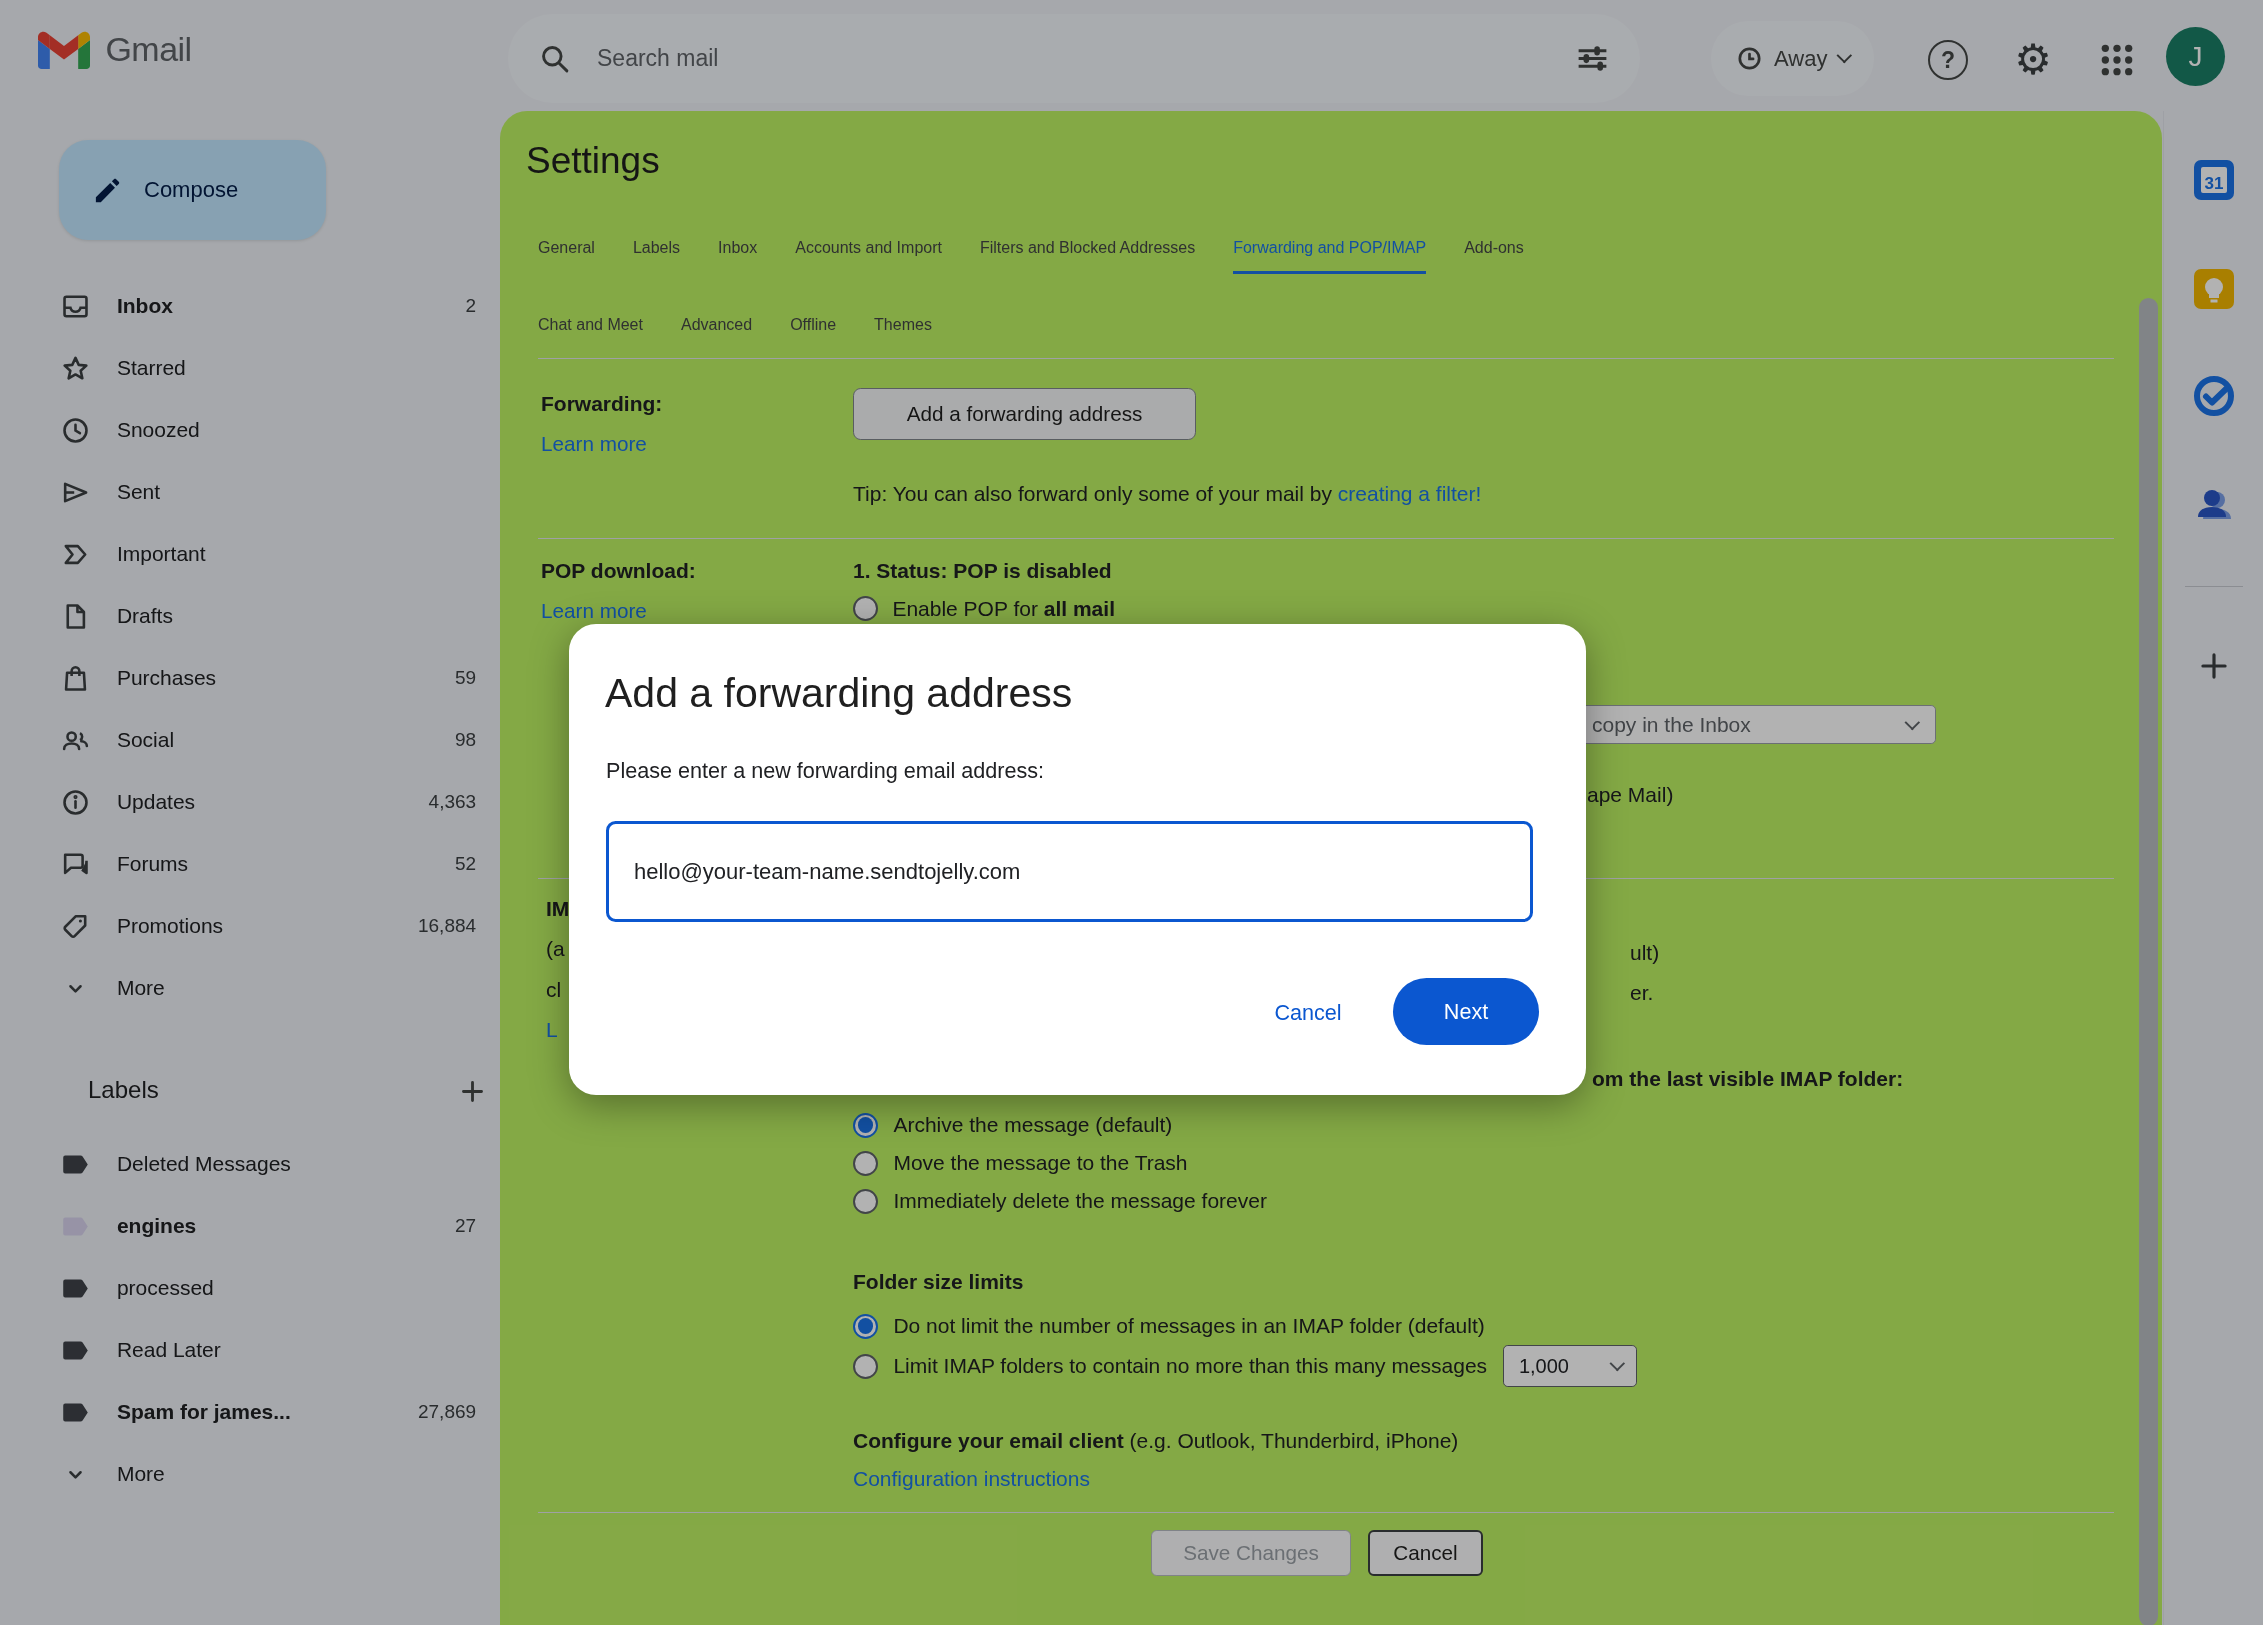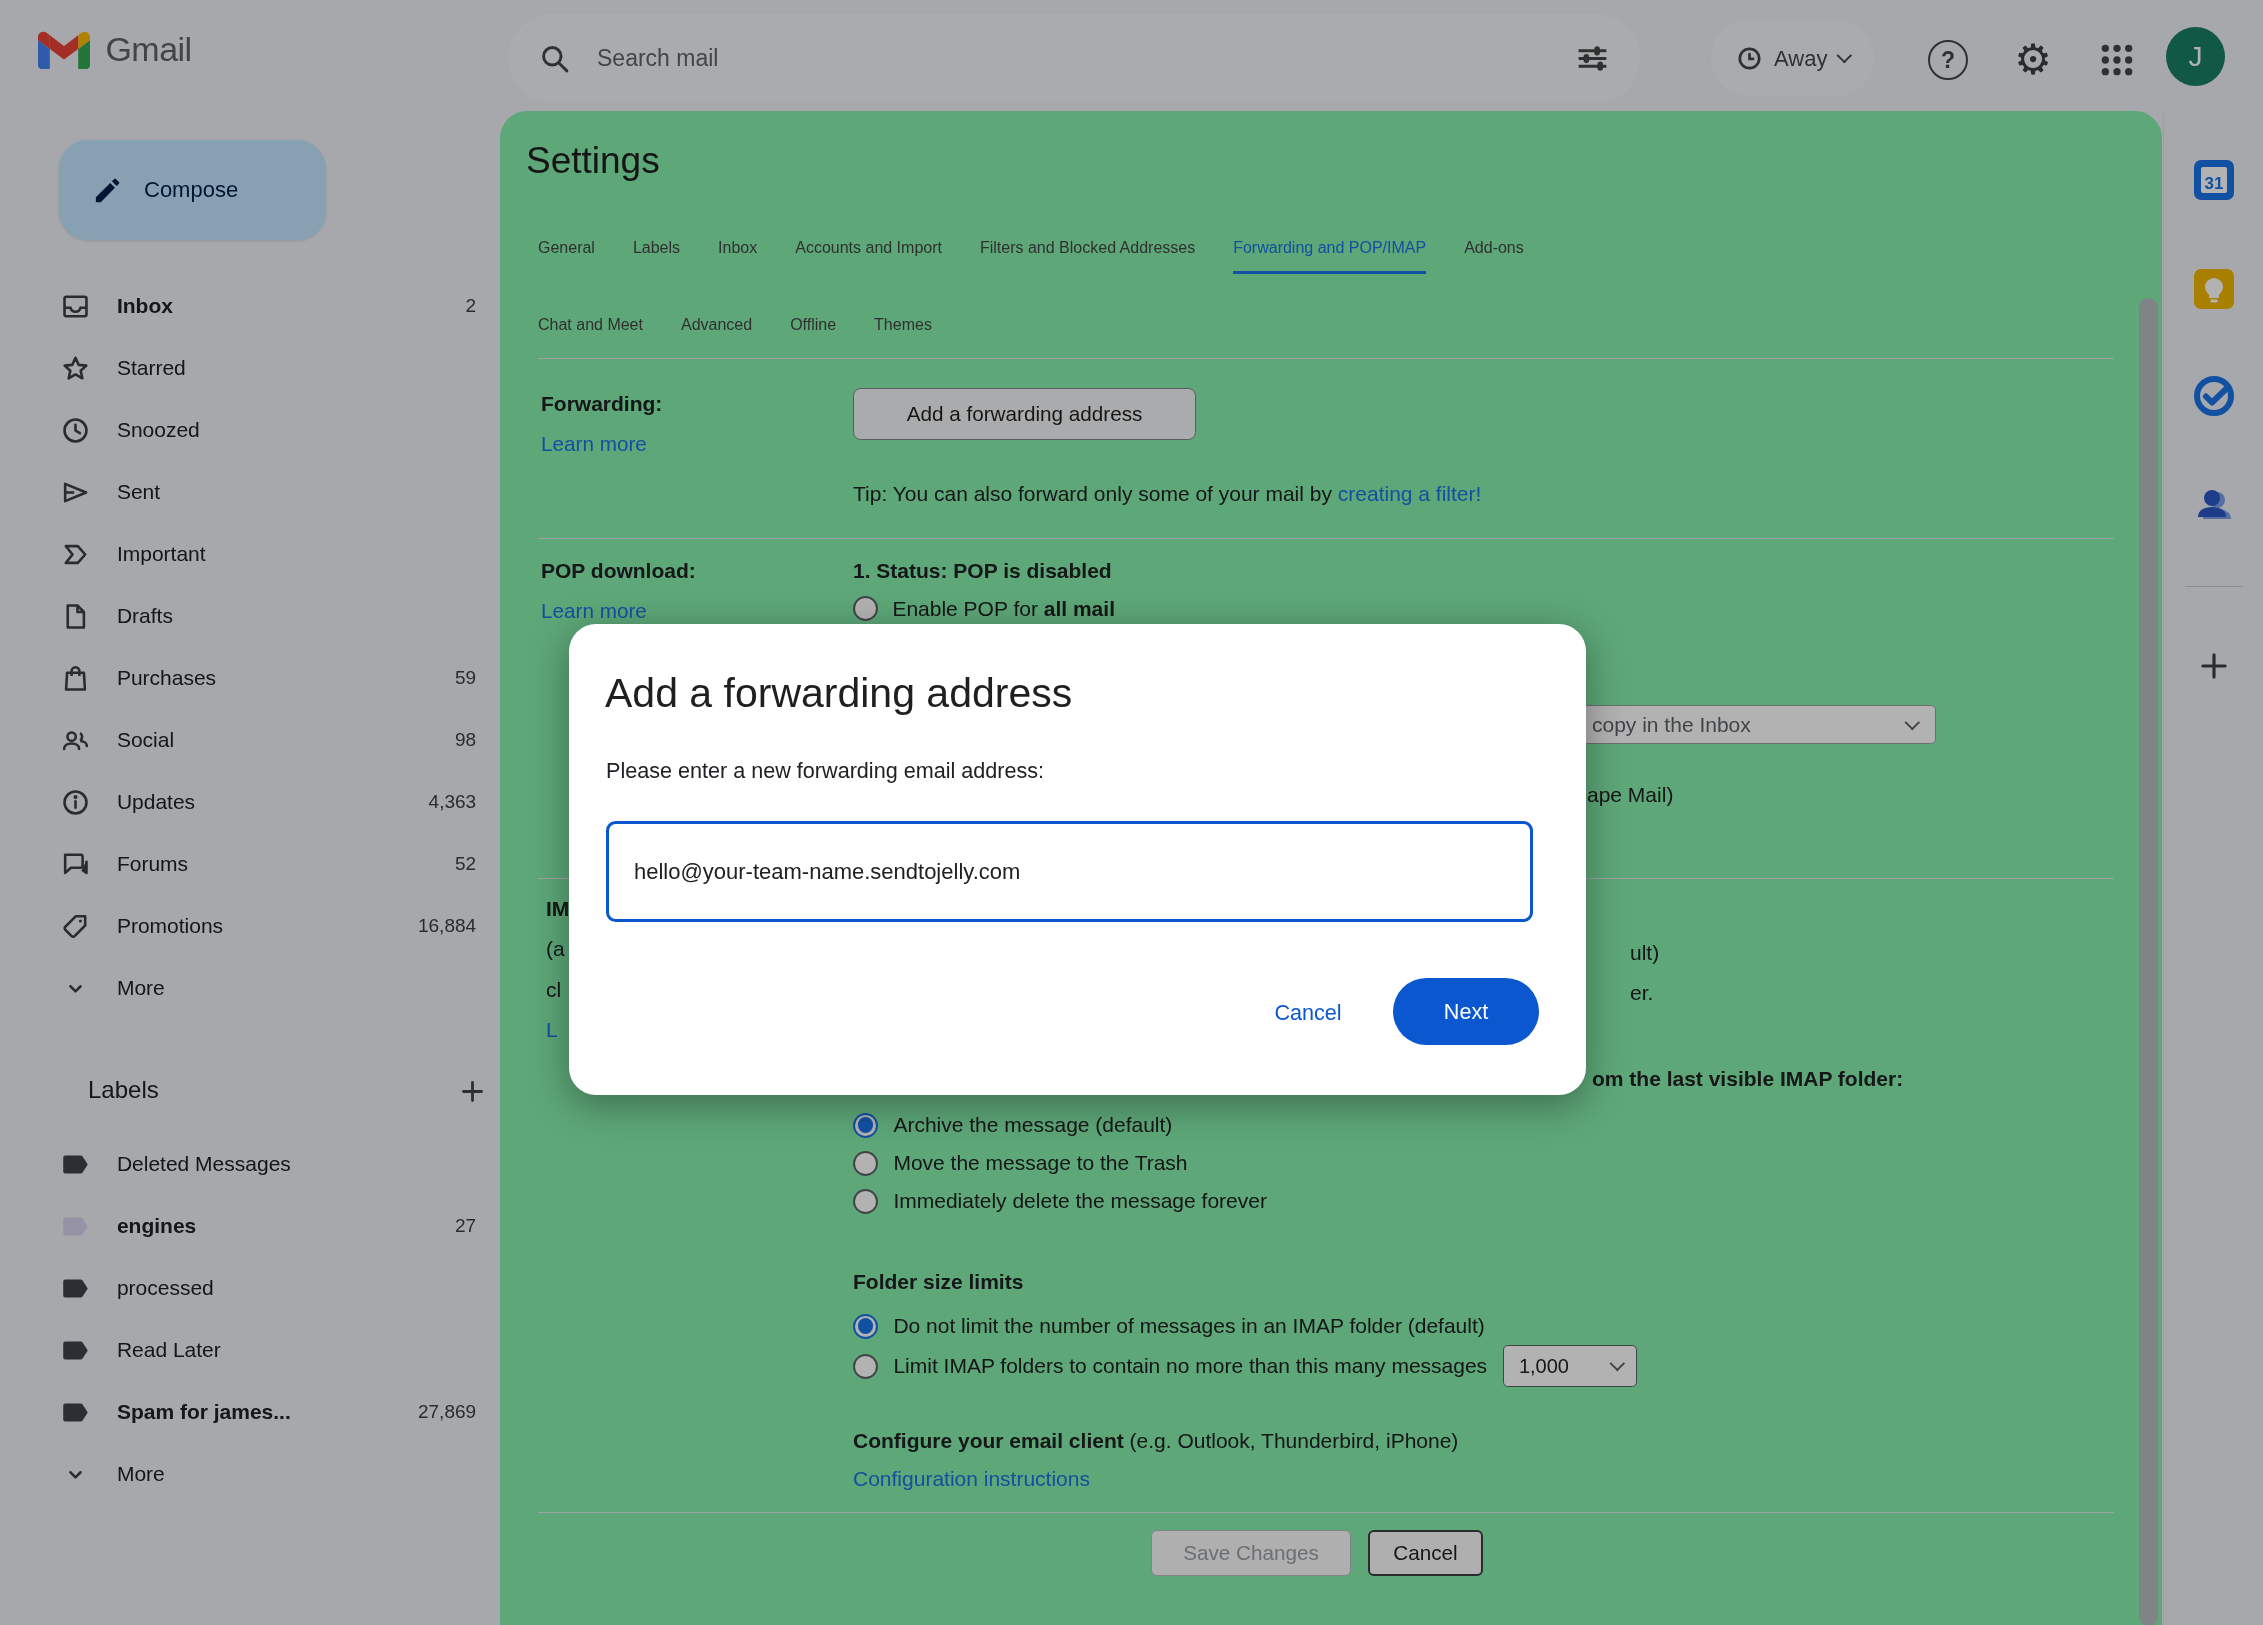--- a/index.html
+++ b/index.html
@@ -32,21 +32,21 @@
   .sic { width:56px; min-width:56px; display:flex; justify-content:center; align-items:center; color:#3c4043; }
   .slabel { font-size:21px; color:#202124; flex:1; margin-left:13.4px; white-space:nowrap; }
   .slabel.b, .lname.b { font-weight:700; }
   .scount { font-size:19px; color:#3c4043; margin-right:13.4px; }
   .labels-head { position:absolute; left:52px; top:965px; font-size:24px; color:#202124; }
   .labels-add { position:absolute; left:419px; top:963px; width:35px; height:35px; display:flex; align-items:center; justify-content:center; }
   .lnav { position:absolute; left:11.5px; top:1022px; width:442px; }
   .lname { font-size:21px; color:#202124; flex:1; margin-left:13.4px; white-space:nowrap; }
 
   
-  .panel { position:absolute; left:500px; top:111px; width:1662px; height:1514px; background:#86efac; border-radius:27px 27px 0 0; }
+  .panel { position:absolute; left:500px; top:111px; width:1662px; height:1514px; background:#bef264; border-radius:27px 27px 0 0; }
   .settings-title { position:absolute; left:26px; top:29px; font-size:37px; color:#1f1f1f; }
   .tabs { position:absolute; left:38px; display:flex; gap:38px; }
   .tab { font-size:16px; color:#444746; padding-bottom:14.4px; white-space:nowrap; }
   .tab.active { color:#1a73e8; font-weight:500; border-bottom:3.8px solid #1a73e8; }
   .divider { position:absolute; left:38px; width:1576px; height:0; border-top:1.9px solid #e4e7eb; }
   .sec-label { position:absolute; font-size:21px; font-weight:700; color:#202124; }
   .link { color:#1a73e8; text-decoration:none; font-size:20.7px; }
   .btn-plain { position:absolute; border:1.9px solid #80868b; background:#f4f5f6; border-radius:7.7px; font-size:20.7px; color:#1f1f1f; display:flex; align-items:center; justify-content:center; }
   .body-txt { font-size:21px; color:#202124; }
   .radio { width:25px; height:25px; min-width:25px; border:2.9px solid #5f6368; border-radius:50%; position:relative; background:#fff; }

